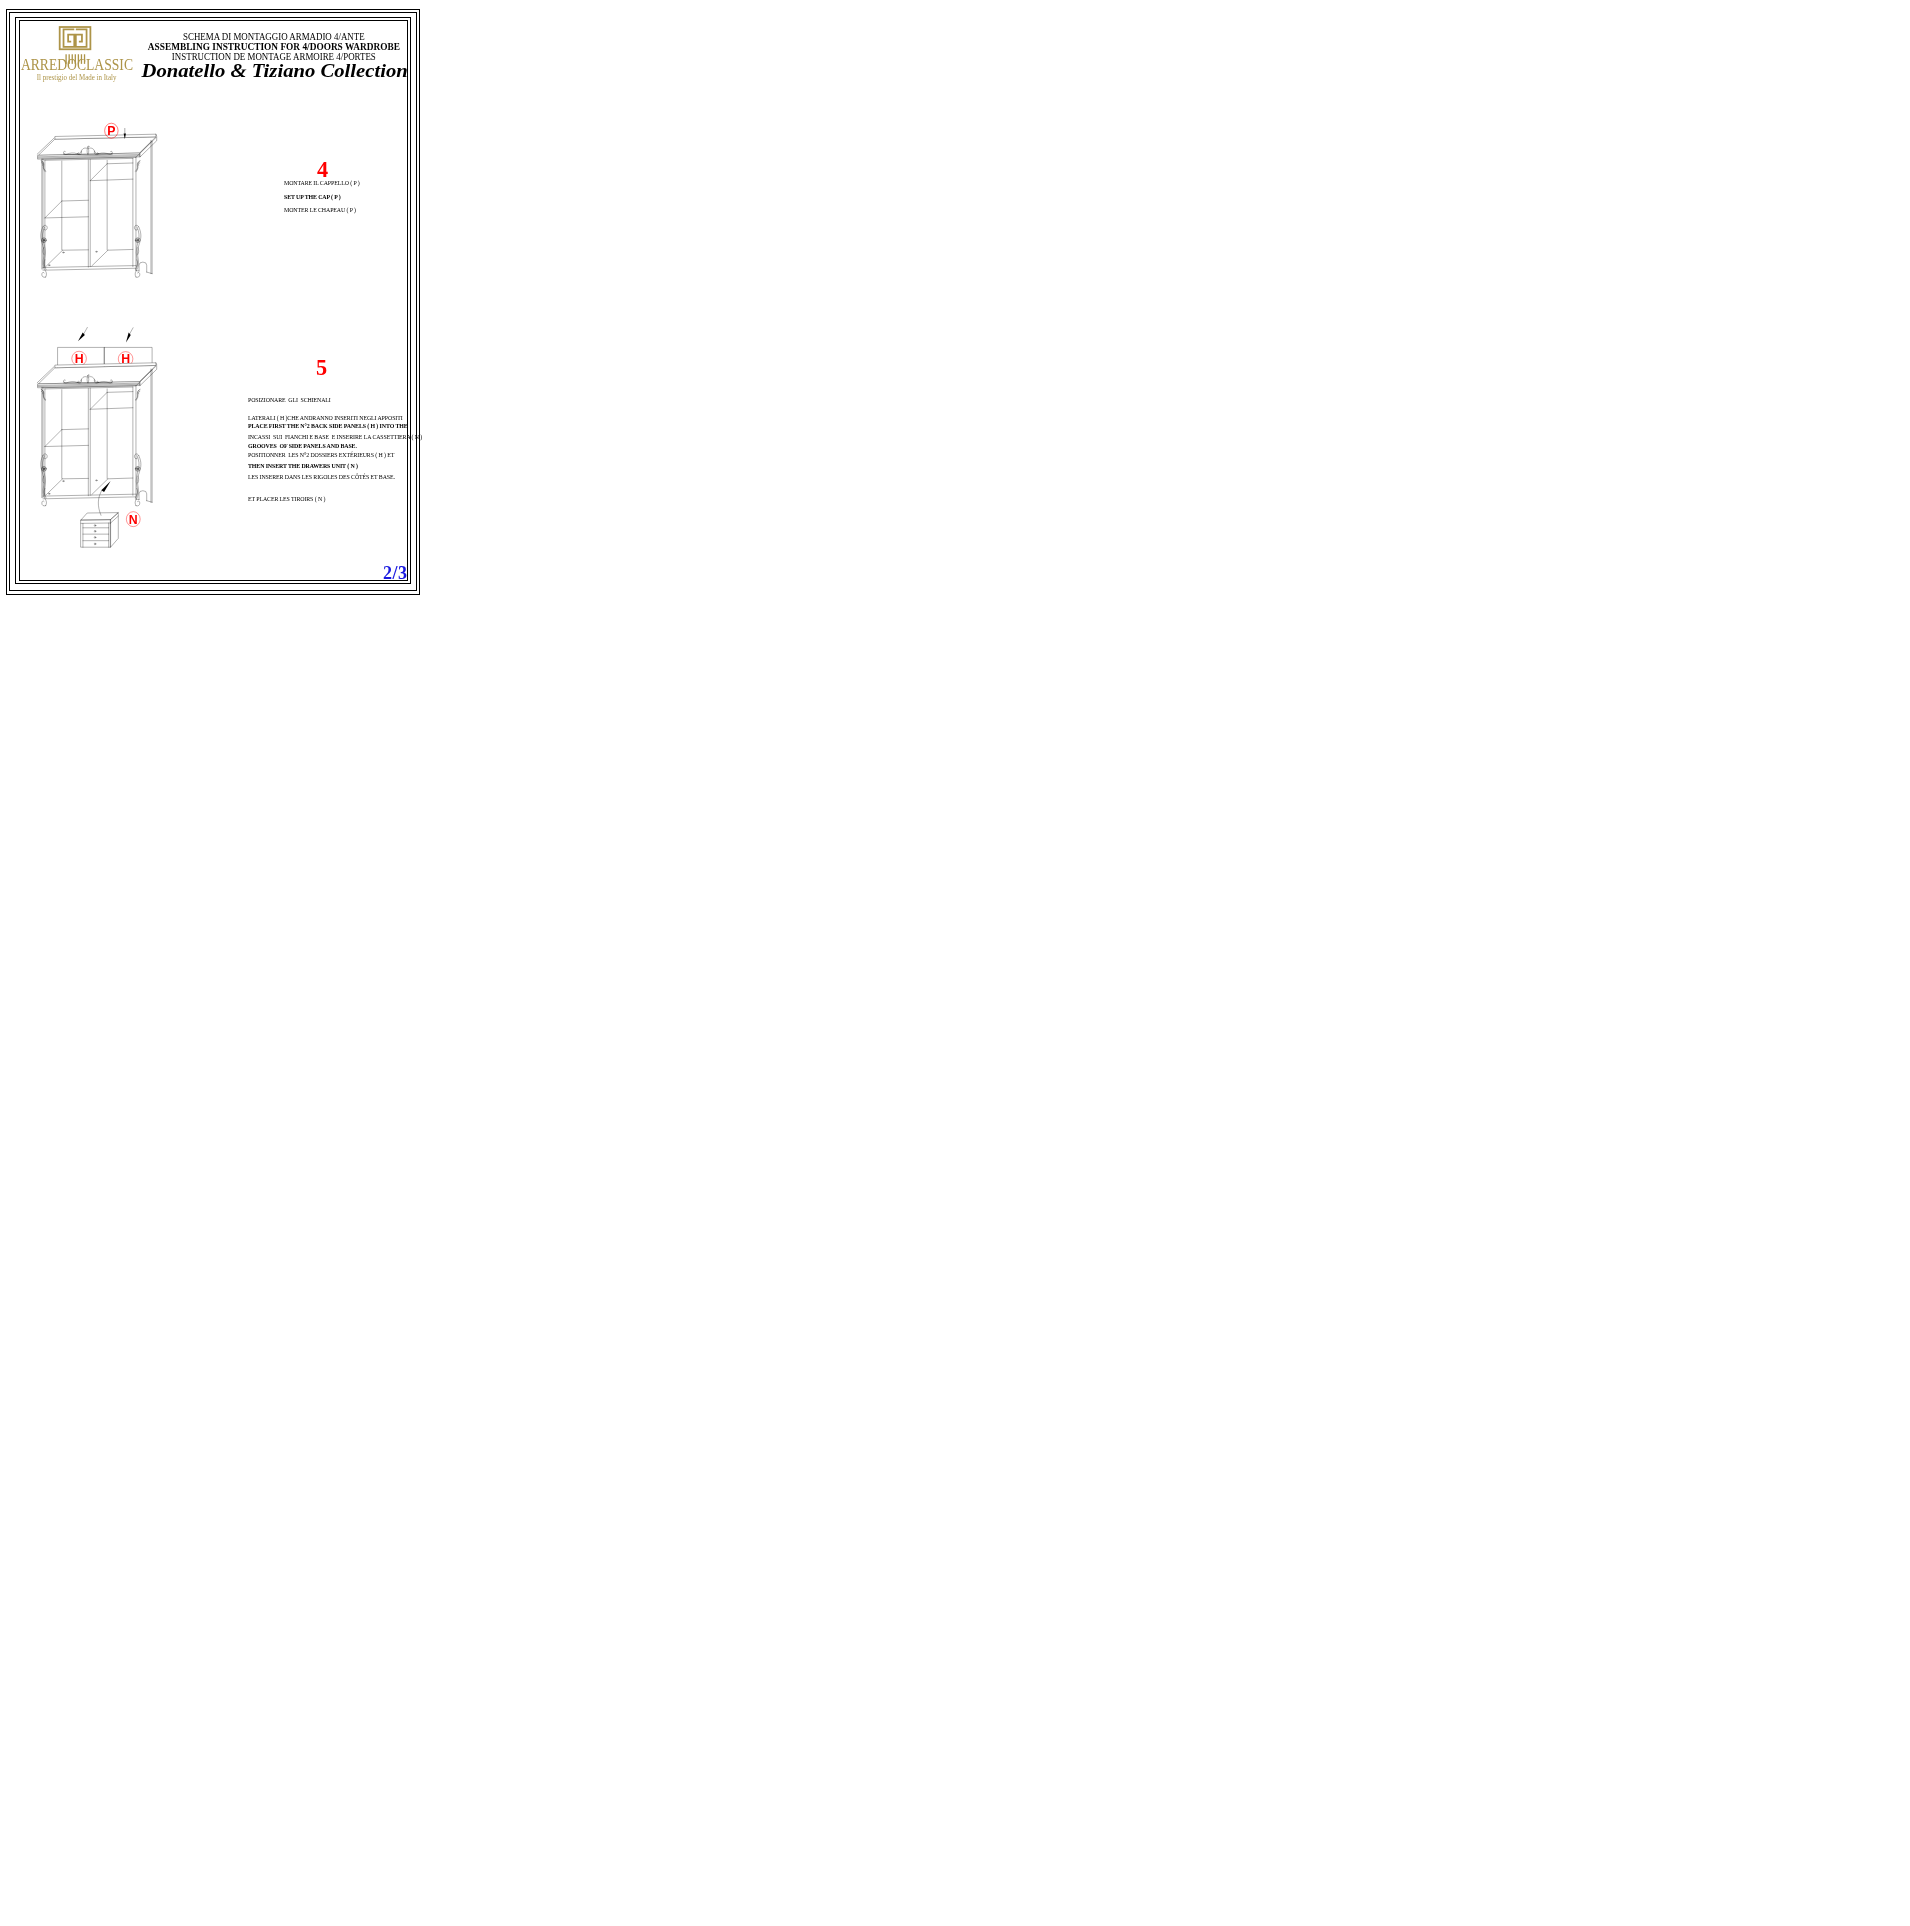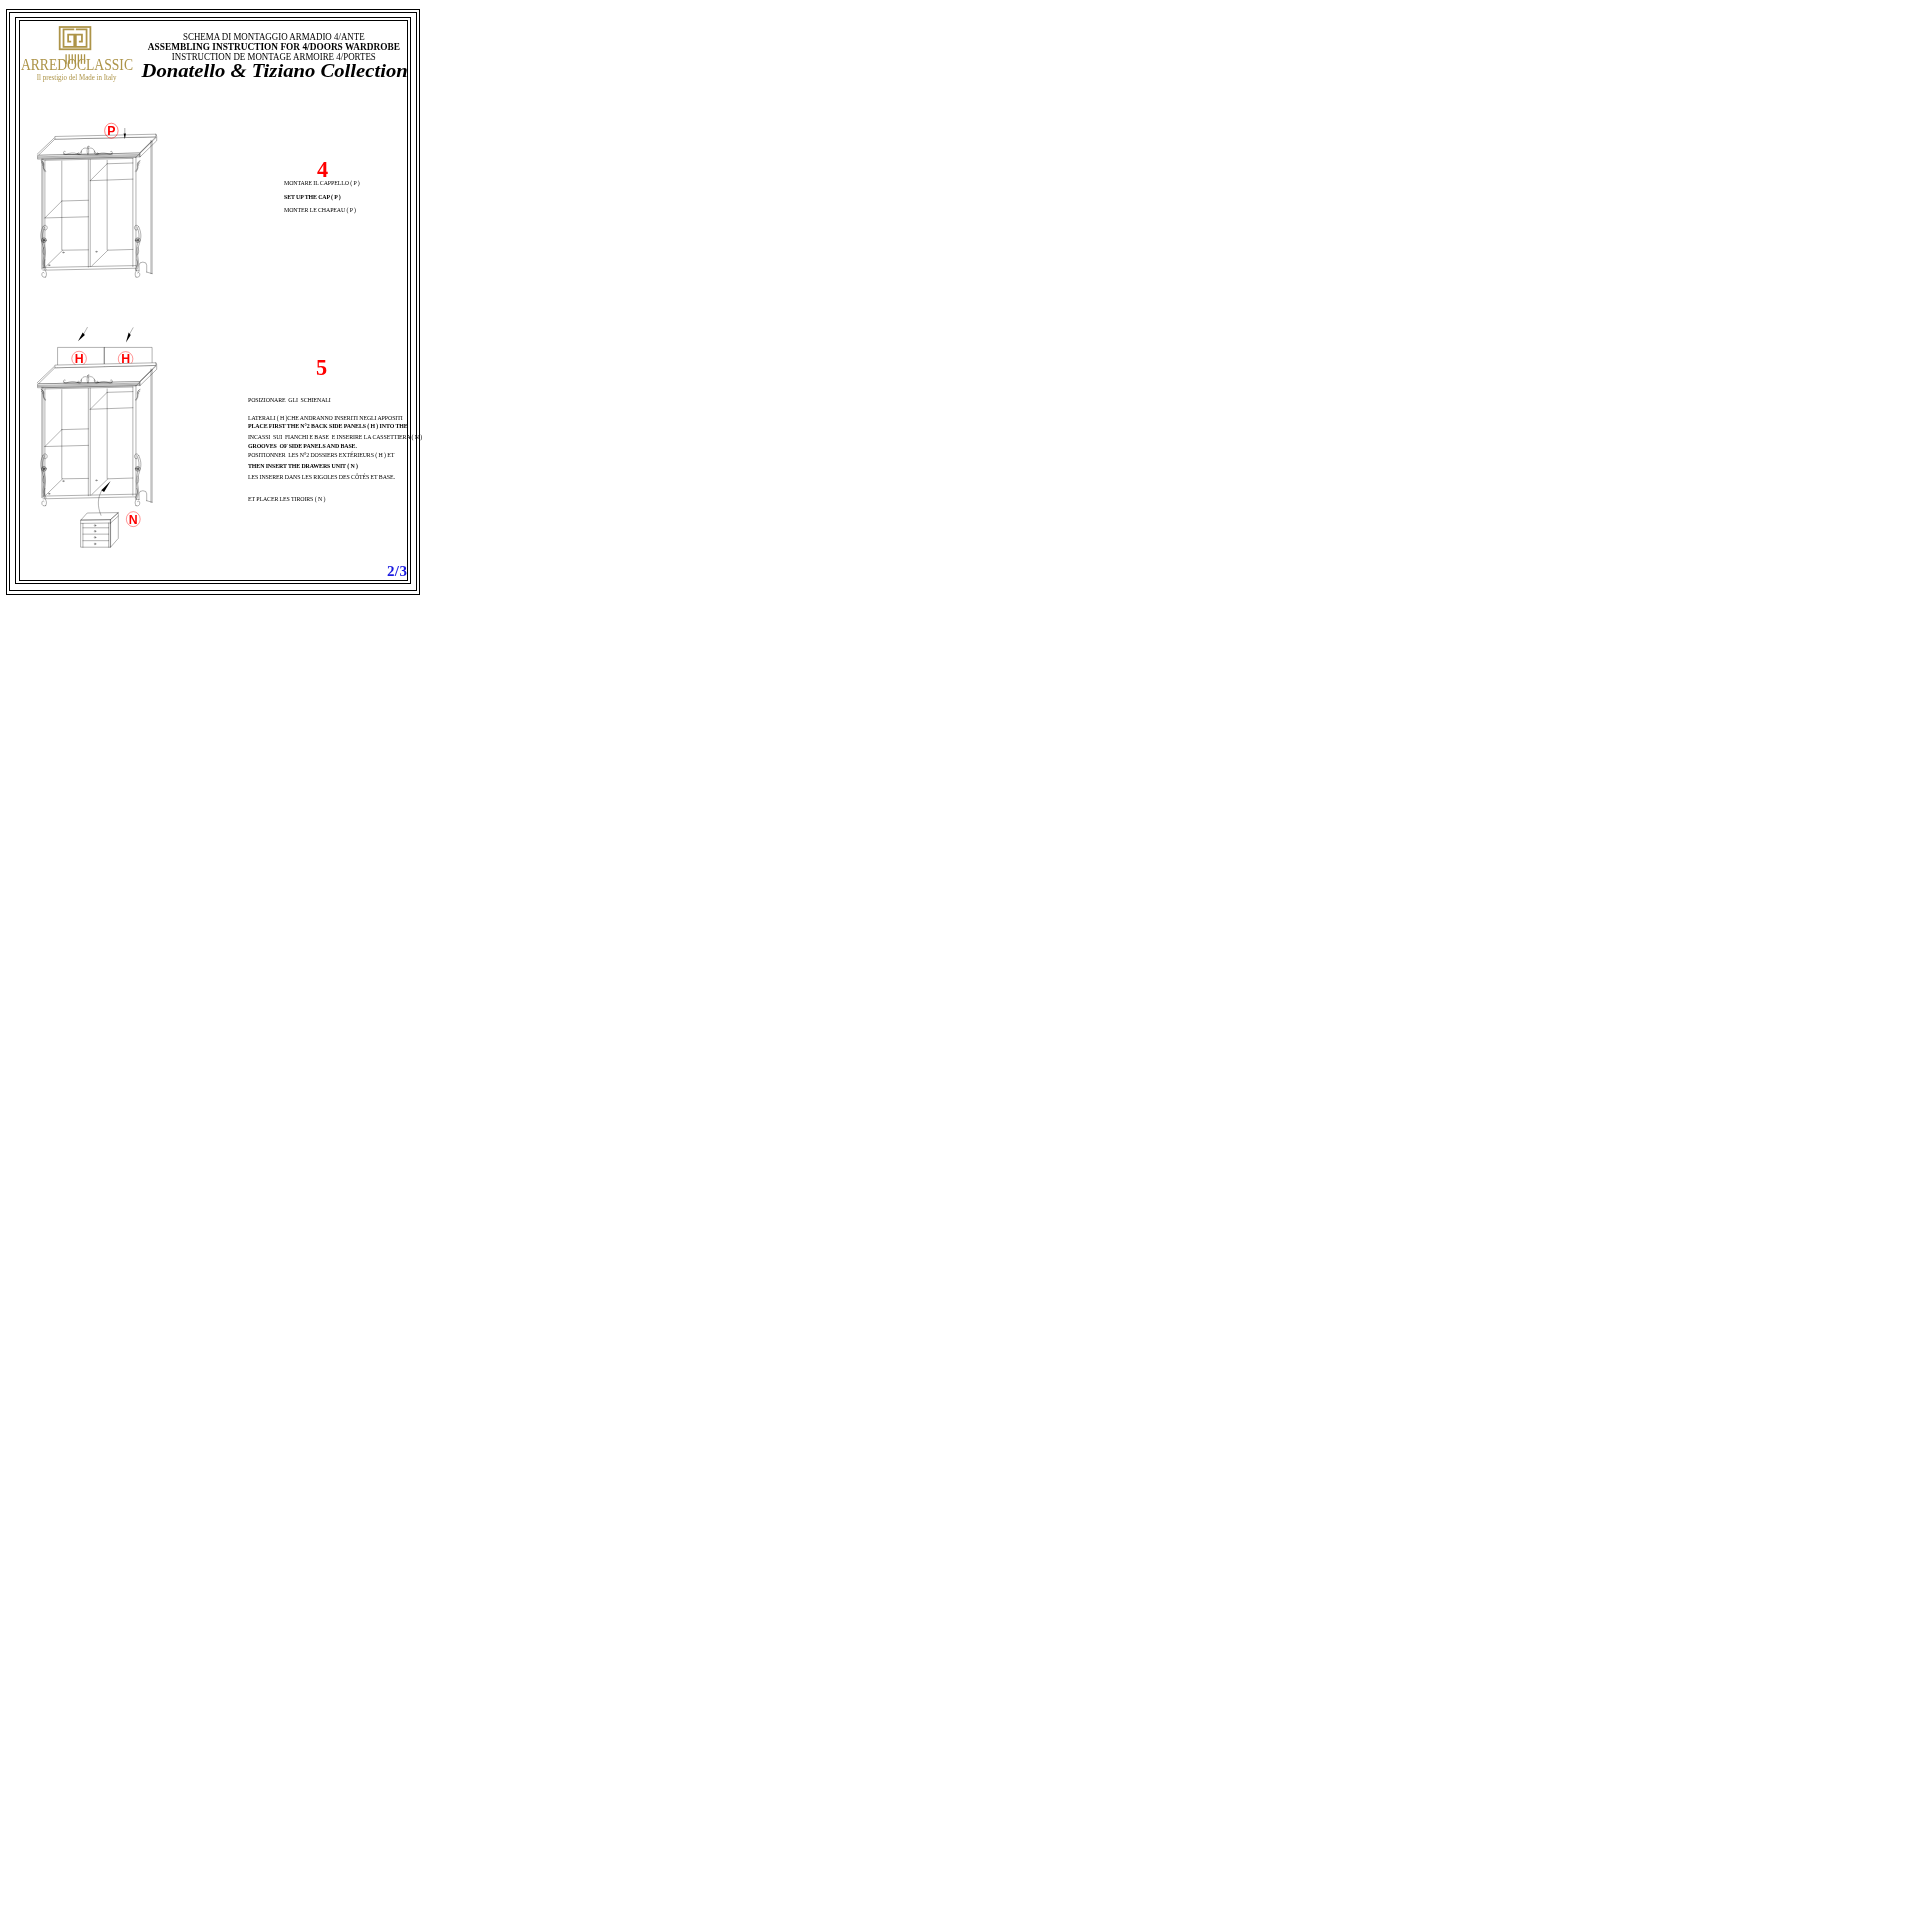--- a/index.html
+++ b/index.html
@@ -12,21 +12,21 @@
   #frame4{inset:20.4px 16.6px 20.4px 18.5px;}
   .abs{position:absolute;}
   .stepnum{position:absolute;width:35px;text-align:center;font-weight:bold;
            font-size:22.3px;color:#f00;line-height:1;}
   .instr{position:absolute;white-space:pre;font-size:5.9px;letter-spacing:-0.1px;line-height:6.4px;}
   .instr.b{font-weight:bold;}
   .s5{line-height:6.3px;}
   .s5en{line-height:6.6px;}
   .s5fr{line-height:7.2px;}
   .pagenum{position:absolute;top:564px;right:17.7px;width:54px;text-align:right;
-           font-size:15px;font-weight:bold;color:#1a1ae0;letter-spacing:0.4px;line-height:1;}
+           font-size:18px;font-weight:bold;color:#1a1ae0;letter-spacing:0.4px;line-height:1;}
   svg text{font-family:"Liberation Serif",serif;}
   svg .sans{font-family:"Liberation Sans",sans-serif;}
   .lineart{stroke:#000;stroke-width:0.8;fill:none;stroke-linecap:round;stroke-linejoin:round;}
 </style>
 </head>
 <body>
 
 <div class="page">
 
   <div class="frame" id="frame1"></div>

